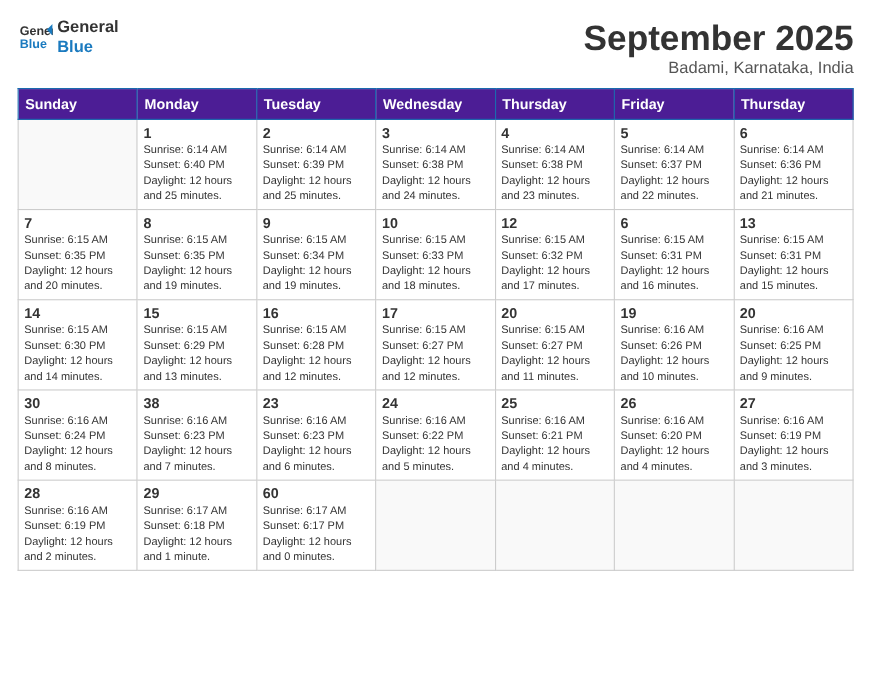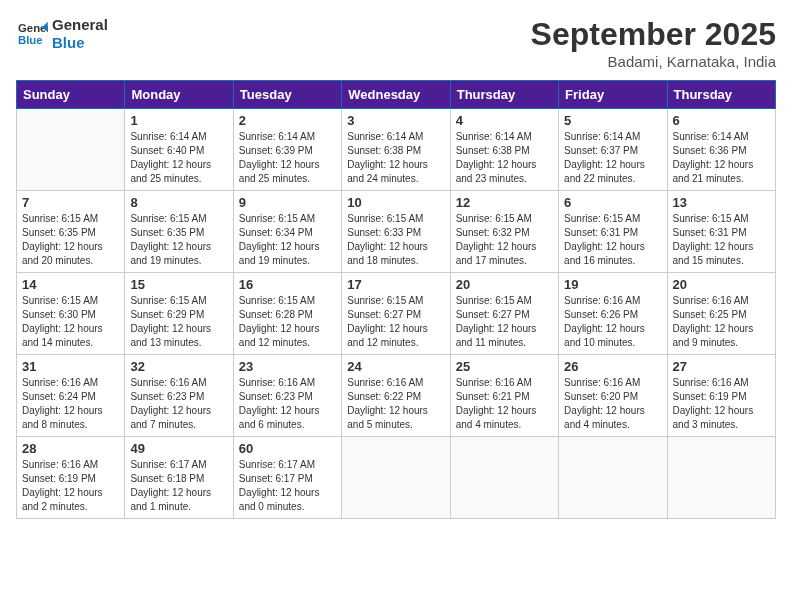--- a/index.html
+++ b/index.html
@@ -253,28 +253,28 @@
         <td>
           <span class="day-number">20</span>
           <div class="day-info" style="white-space: pre-line;">Sunrise: 6:16 AM
 Sunset: 6:25 PM
 Daylight: 12 hours
 and 9 minutes.</div>
         </td>
       </tr>
       <tr>
         <td>
-          <span class="day-number">31</span>
+          <span class="day-number">30</span>
           <div class="day-info" style="white-space: pre-line;">Sunrise: 6:16 AM
 Sunset: 6:24 PM
 Daylight: 12 hours
 and 8 minutes.</div>
         </td>
         <td>
-          <span class="day-number">32</span>
+          <span class="day-number">38</span>
           <div class="day-info" style="white-space: pre-line;">Sunrise: 6:16 AM
 Sunset: 6:23 PM
 Daylight: 12 hours
 and 7 minutes.</div>
         </td>
         <td>
           <span class="day-number">23</span>
           <div class="day-info" style="white-space: pre-line;">Sunrise: 6:16 AM
 Sunset: 6:23 PM
 Daylight: 12 hours
@@ -311,21 +311,21 @@
       </tr>
       <tr>
         <td>
           <span class="day-number">28</span>
           <div class="day-info" style="white-space: pre-line;">Sunrise: 6:16 AM
 Sunset: 6:19 PM
 Daylight: 12 hours
 and 2 minutes.</div>
         </td>
         <td>
-          <span class="day-number">49</span>
+          <span class="day-number">29</span>
           <div class="day-info" style="white-space: pre-line;">Sunrise: 6:17 AM
 Sunset: 6:18 PM
 Daylight: 12 hours
 and 1 minute.</div>
         </td>
         <td>
           <span class="day-number">60</span>
           <div class="day-info" style="white-space: pre-line;">Sunrise: 6:17 AM
 Sunset: 6:17 PM
 Daylight: 12 hours

